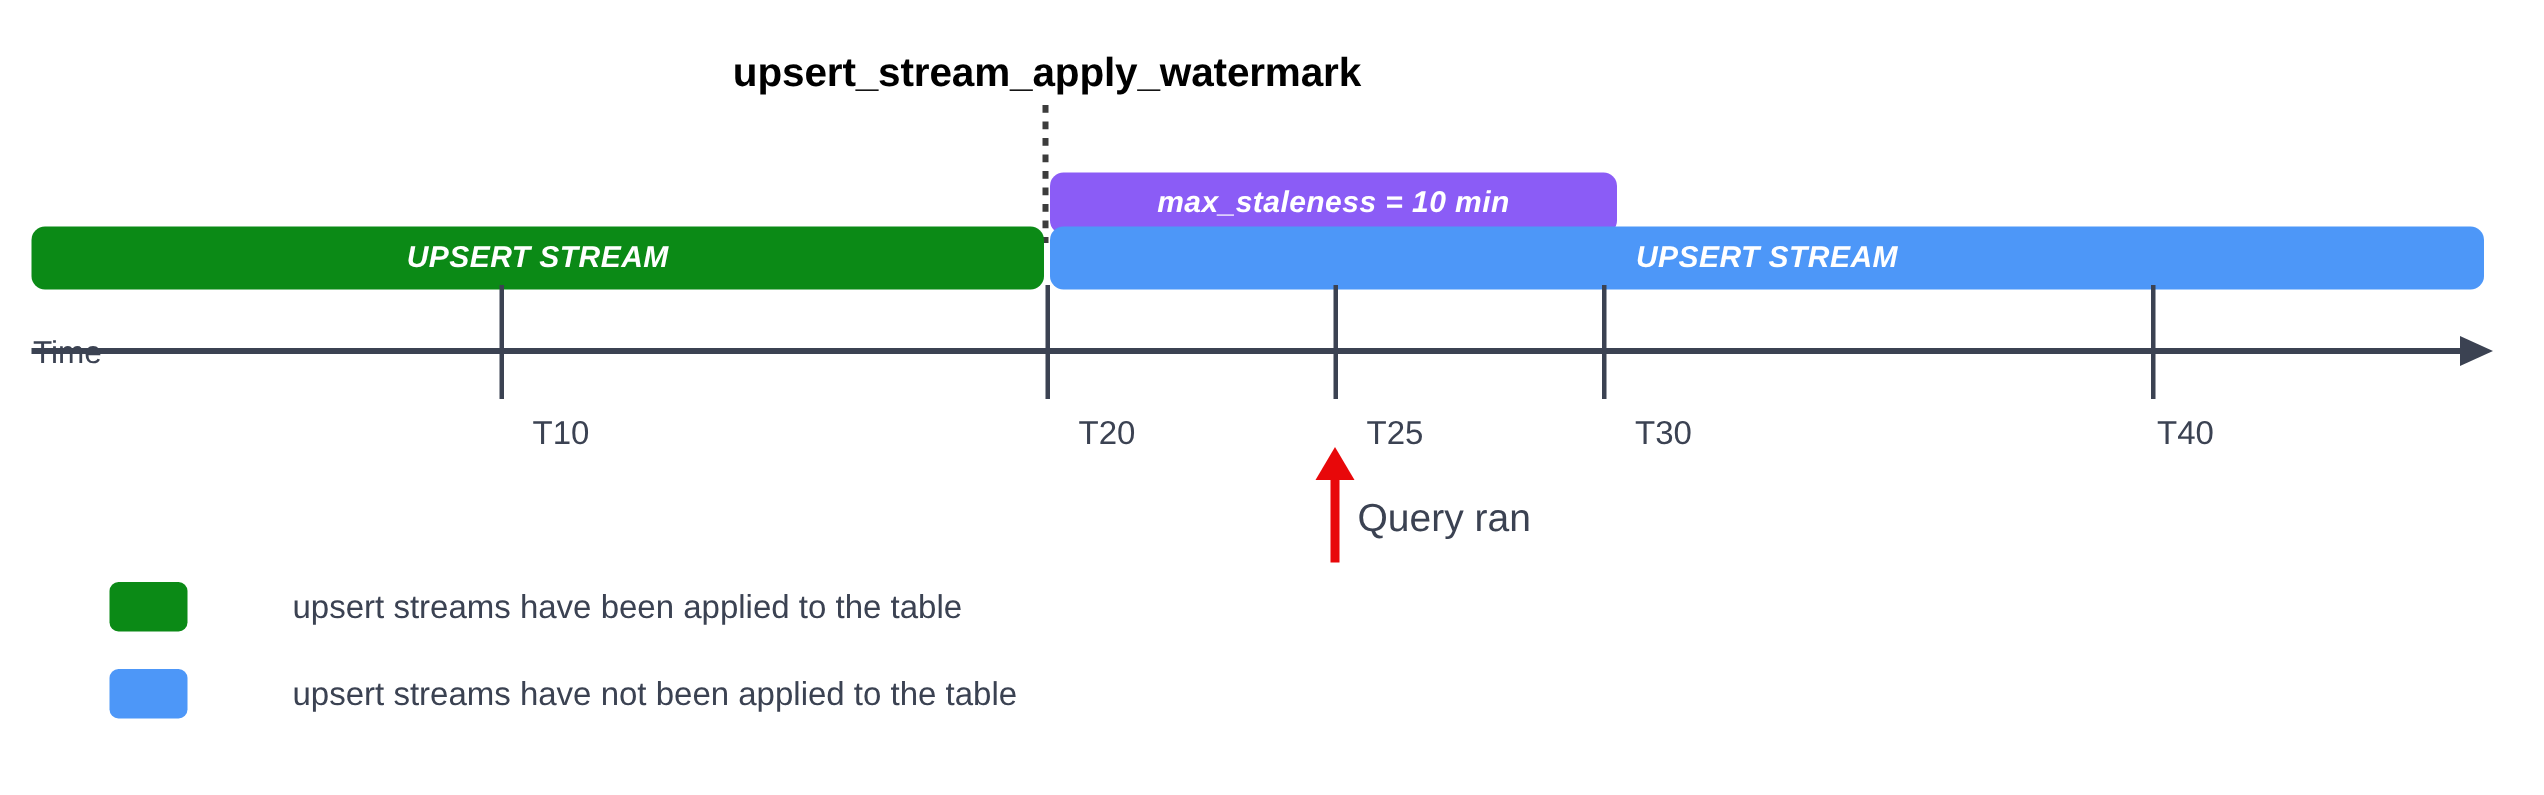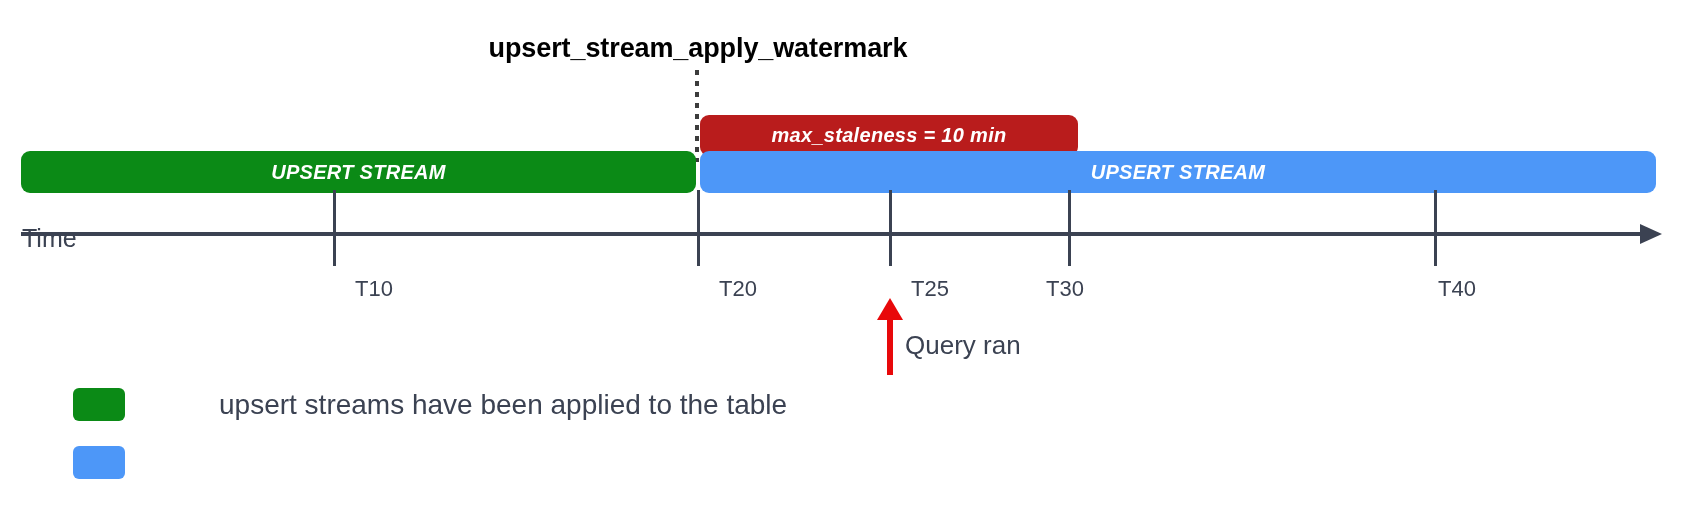--- a/index.html
+++ b/index.html
@@ -66,21 +66,21 @@
     color: #ffffff;
     white-space: nowrap;
     letter-spacing: 0.3px;
   }
 
   .bar-staleness {
     left: 700px;
     top: 115px;
     width: 378px;
     height: 41px;
-    background: #b91c1c;
+    background: #8b5cf6;
   }
   .bar-staleness .bar-label { font-size: 20px; }
 
   .bar-applied {
     left: 21px;
     top: 151px;
     width: 675px;
     height: 42px;
     background: #0b8a16;
   }
@@ -109,21 +109,21 @@
     width: 0;
     height: 0;
     border-top: 10px solid transparent;
     border-bottom: 10px solid transparent;
     border-left: 22px solid #3b4252;
   }
   .axis-name {
     position: absolute;
     left: 22px;
     top: 224px;
-    font-size: 25px;
+    font-size: 21px;
     color: #3b4252;
     white-space: nowrap;
   }
 
   .tick {
     position: absolute;
     top: 190px;
     width: 3px;
     height: 76px;
     background: #3b4252;
@@ -173,22 +173,22 @@
     display: flex;
     align-items: center;
   }
   .legend-swatch {
     width: 52px;
     height: 33px;
     border-radius: 6px;
     flex: 0 0 auto;
   }
   .legend-text {
-    margin-left: 94px;
-    font-size: 28px;
+    margin-left: 70px;
+    font-size: 22px;
     color: #3b4252;
     white-space: nowrap;
   }
   .legend-row-0 { top: 388px; }
   .legend-row-1 { top: 446px; }
 </style>
 </head>
 <body>
 
 <div id="diagram">
@@ -216,31 +216,32 @@
   <div class="tick" style="left:333px"></div>
   <div class="tick-label" style="left:334px">T10</div>
 
   <div class="tick" style="left:697px"></div>
   <div class="tick-label" style="left:698px">T20</div>
 
   <div class="tick" style="left:889px"></div>
   <div class="tick-label" style="left:890px">T25</div>
 
   <div class="tick" style="left:1068px"></div>
-  <div class="tick-label" style="left:1025px">T30</div>
+  <div class="tick-label" style="left:1069px">T30</div>
 
   <div class="tick" style="left:1434px"></div>
   <div class="tick-label" style="left:1417px">T40</div>
 
   <div class="query-arrow-head"></div>
   <div class="query-arrow-shaft"></div>
   <div class="query-label">Query ran</div>
 
   <div class="legend-item legend-row-0">
     <span class="legend-swatch" style="background:#0b8a16"></span>
     <span class="legend-text">upsert streams have been applied to the table</span>
   </div>
 
   <div class="legend-item legend-row-1">
     <span class="legend-swatch" style="background:#4d97f8"></span>
+    <span class="legend-text">upsert streams have not been applied to the table</span>
   </div>
 
 </div>
 
 </body></html>

